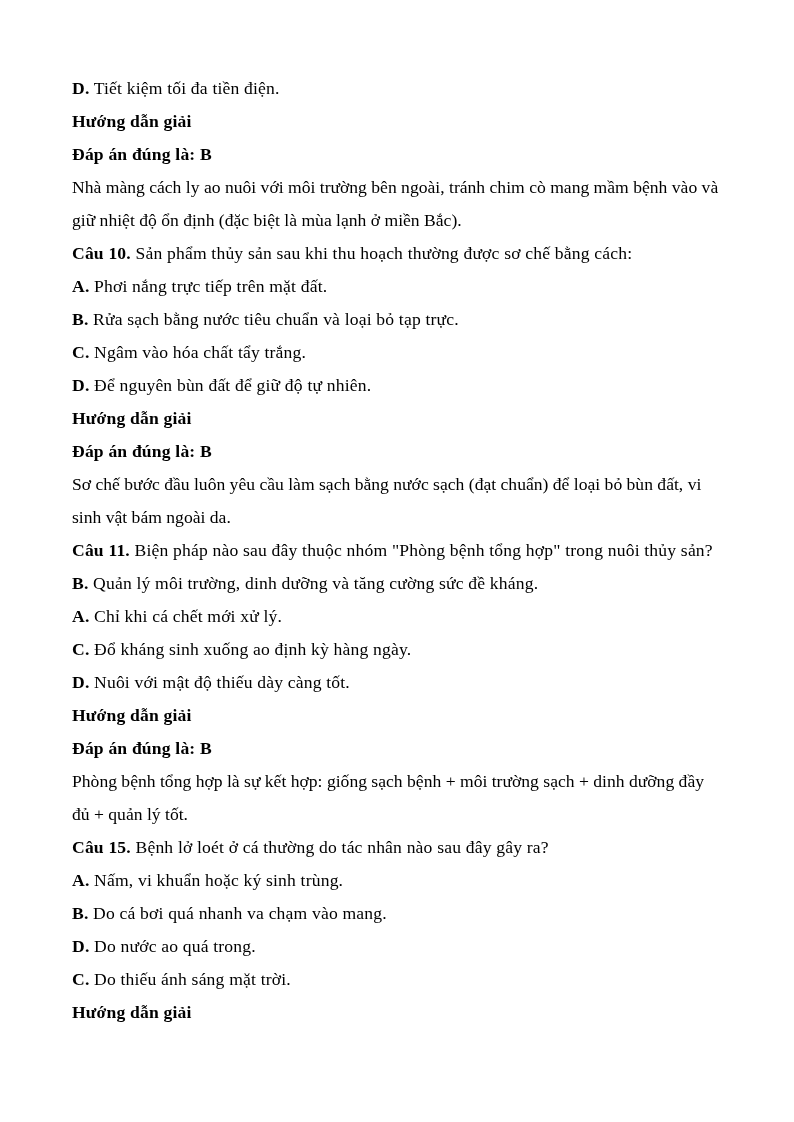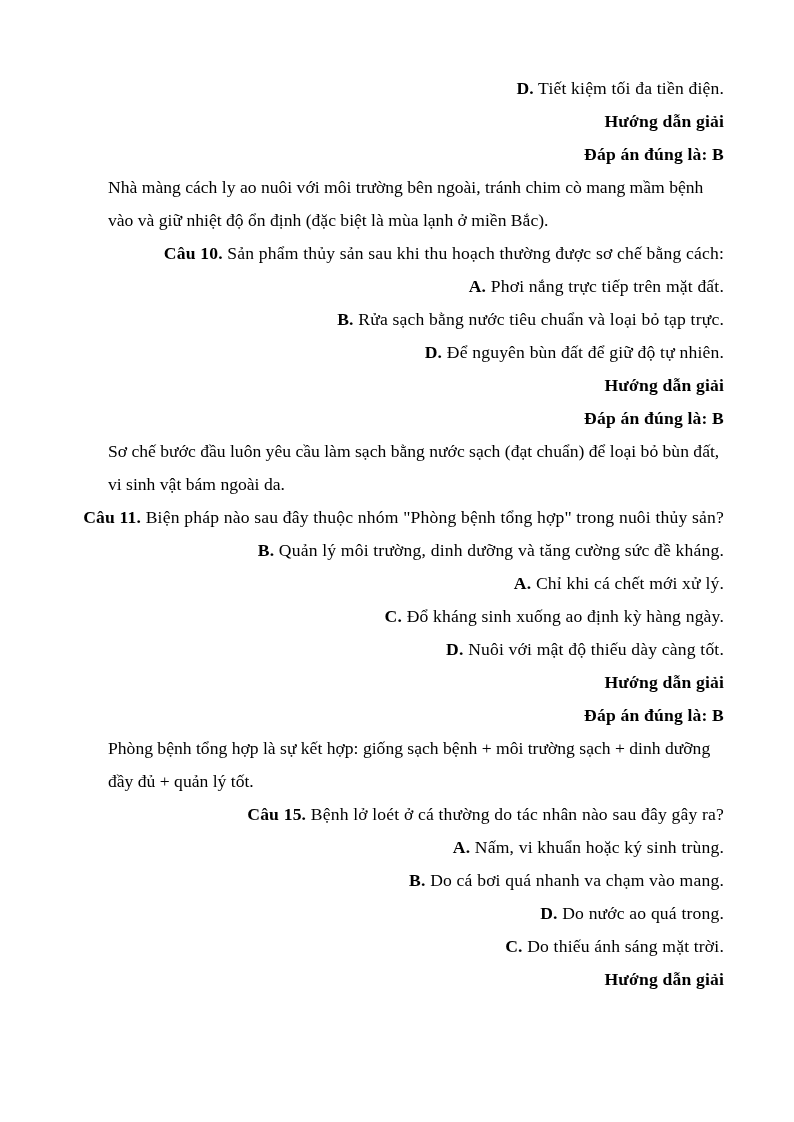--- a/index.html
+++ b/index.html
@@ -21,52 +21,52 @@
     background: #ffffff;
     box-sizing: border-box;
     padding: 72px 71px 0 72px;
   }
   .content {
     width: 652px;
   }
   .line {
     font-size: 17.6px;
     line-height: 33px;
-    text-align: right;
+    text-align: left;
     white-space: normal;
     letter-spacing: 0.01em;
   }
   .line.bold {
     font-weight: bold;
   }
   .lead {
     font-weight: bold;
   }
   .qtext {
     font-weight: normal;
   }
   .para {
     font-size: 17.6px;
     line-height: 33px;
     text-align: left;
-    margin-left: 36px;
   }
 </style>
 </head>
 <body>
 
 <div class="page">
   <div class="content" id="body-root">
       <div class="line"><span class="lead">D.</span> <span class="qtext">Tiết kiệm tối đa tiền điện.</span></div>
       <div class="line bold">Hướng dẫn giải</div>
       <div class="line bold">Đáp án đúng là: B</div>
       <div class="para">Nhà màng cách ly ao nuôi với môi trường bên ngoài, tránh chim cò mang mầm bệnh vào và giữ nhiệt độ ổn định (đặc biệt là mùa lạnh ở miền Bắc).</div>
       <div class="line"><span class="lead">Câu 10.</span> <span class="qtext">Sản phẩm thủy sản sau khi thu hoạch thường được sơ chế bằng cách:</span></div>
       <div class="line"><span class="lead">A.</span> <span class="qtext">Phơi nắng trực tiếp trên mặt đất.</span></div>
       <div class="line"><span class="lead">B.</span> <span class="qtext">Rửa sạch bằng nước tiêu chuẩn và loại bỏ tạp trực.</span></div>
+      <div class="line"><span class="lead">C.</span> <span class="qtext">Ngâm vào hóa chất tẩy trắng.</span></div>
       <div class="line"><span class="lead">D.</span> <span class="qtext">Để nguyên bùn đất để giữ độ tự nhiên.</span></div>
       <div class="line bold">Hướng dẫn giải</div>
       <div class="line bold">Đáp án đúng là: B</div>
       <div class="para">Sơ chế bước đầu luôn yêu cầu làm sạch bằng nước sạch (đạt chuẩn) để loại bỏ bùn đất, vi sinh vật bám ngoài da.</div>
       <div class="line"><span class="lead">Câu 11.</span> <span class="qtext">Biện pháp nào sau đây thuộc nhóm "Phòng bệnh tổng hợp" trong nuôi thủy sản?</span></div>
       <div class="line"><span class="lead">B.</span> <span class="qtext">Quản lý môi trường, dinh dưỡng và tăng cường sức đề kháng.</span></div>
       <div class="line"><span class="lead">A.</span> <span class="qtext">Chỉ khi cá chết mới xử lý.</span></div>
       <div class="line"><span class="lead">C.</span> <span class="qtext">Đổ kháng sinh xuống ao định kỳ hàng ngày.</span></div>
       <div class="line"><span class="lead">D.</span> <span class="qtext">Nuôi với mật độ thiếu dày càng tốt.</span></div>
       <div class="line bold">Hướng dẫn giải</div>

